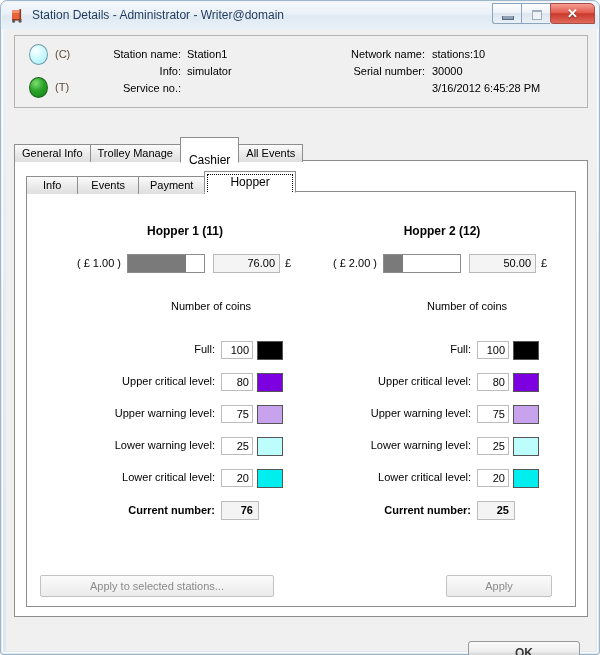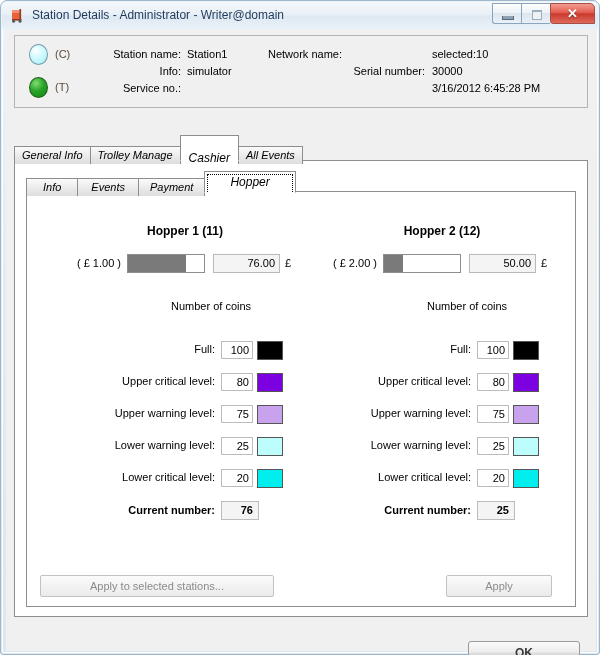--- a/index.html
+++ b/index.html
@@ -176,23 +176,22 @@
   .outer-tabs {
     position: absolute;
     left: 8px; top: 109px;
     width: 574px; height: 478px;
   }
   .tabstrip {
     position: absolute;
     left: 0; top: 0;
     height: 22px;
     display: flex;
-    align-items: flex-end;
+    align-items: center;
     z-index: 3;
-    font-style: italic;
   }
   .tab {
     box-sizing: border-box;
     height: 18px;
     padding: 0 7px;
     line-height: 17px;
     font-size: 11px;
     border: 1px solid #8d8d8d;
     border-bottom: none;
     background: linear-gradient(180deg, #fbfbfb 0%, #ececec 48%, #dedede 100%);
@@ -417,22 +416,22 @@
 
         <div class="hlabel" style="left:26px; top:12px; width:140px;">Station name:</div>
         <div class="hvalue" style="left:172px; top:12px;">Station1</div>
 
         <div class="hlabel" style="left:26px; top:29px; width:140px;">Info:</div>
         <div class="hvalue" style="left:172px; top:29px;">simulator</div>
 
         <div class="hlabel" style="left:26px; top:46px; width:140px;">Service no.:</div>
         <div class="hvalue" style="left:172px; top:46px;"></div>
 
-        <div class="hlabel" style="left:170px; top:12px; width:240px;text-align:center;">Network name:</div>
-        <div class="hvalue" style="left:417px; top:12px;">selected:10</div>
+        <div class="hlabel" style="left:170px; top:12px; width:240px;">Network name:</div>
+        <div class="hvalue" style="left:417px; top:12px;">stations:10</div>
 
         <div class="hlabel" style="left:170px; top:29px; width:240px;">Serial number:</div>
         <div class="hvalue" style="left:417px; top:29px;">30000</div>
 
         <div class="hvalue" style="left:417px; top:46px;">3/16/2012 6:45:28 PM</div>
       </div>
 
       <div class="outer-tabs">
         <div class="tabstrip">
           <div class="tab">General Info</div>

